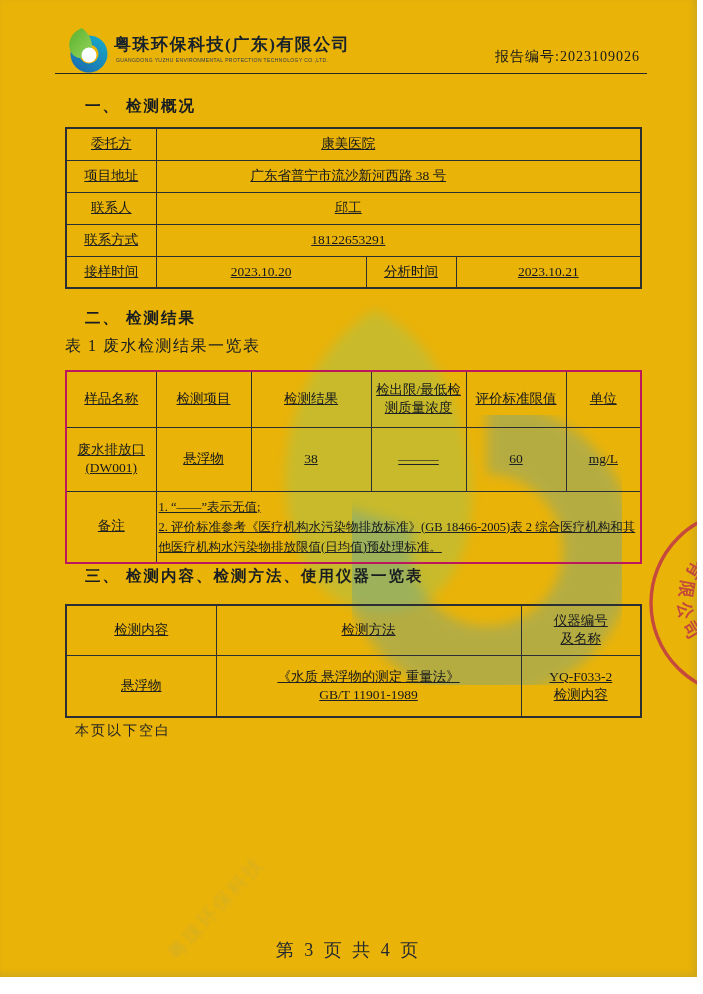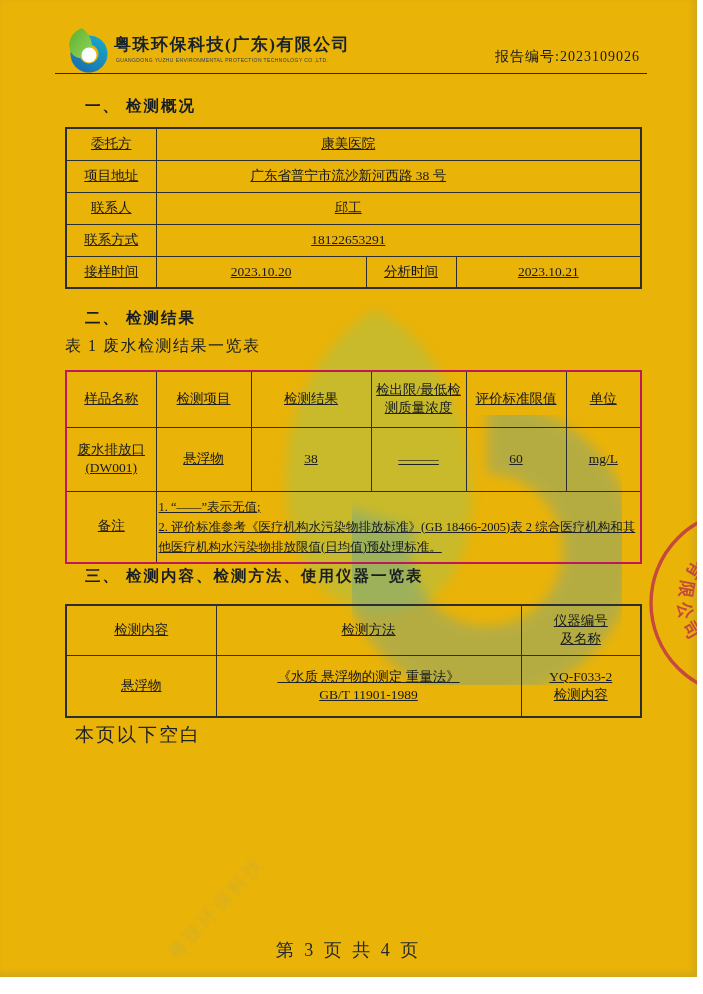--- a/index.html
+++ b/index.html
@@ -54,21 +54,21 @@
   .t2{top:370px;width:575px;border:2px solid #be185d;}
   .t2 .hrow{height:56px;}
   .t2 .drow{height:64px;}
   .t2 .rrow{height:62px;}
   .t2 .remarks{text-align:left;font-size:12.5px;padding:5px 2px;line-height:1.6;}
   .t3{top:604px;width:575px;border:2px solid #2b2f33;}
   .t3 .hrow{height:50px;}
   .t3 .drow{height:62px;}
   .two-line span{display:block;}
   
-  .blank-note{position:absolute;left:75px;top:722px;font-size:19px;letter-spacing:2px;}
+  .blank-note{position:absolute;left:75px;top:722px;font-size:14px;letter-spacing:2px;}
   .footer{
     position:absolute;left:0;top:938px;width:697px;text-align:center;
     font-size:18px;letter-spacing:3px;color:#242a2f;
   }
   
   .wm-logo{position:absolute;left:245px;top:300px;width:390px;height:440px;pointer-events:none;}
   .bleed-text{
     position:absolute;left:150px;top:895px;font-size:20px;color:#679cab;
     opacity:.16;transform:rotate(-48deg);letter-spacing:2px;filter:blur(1px);
     pointer-events:none;

